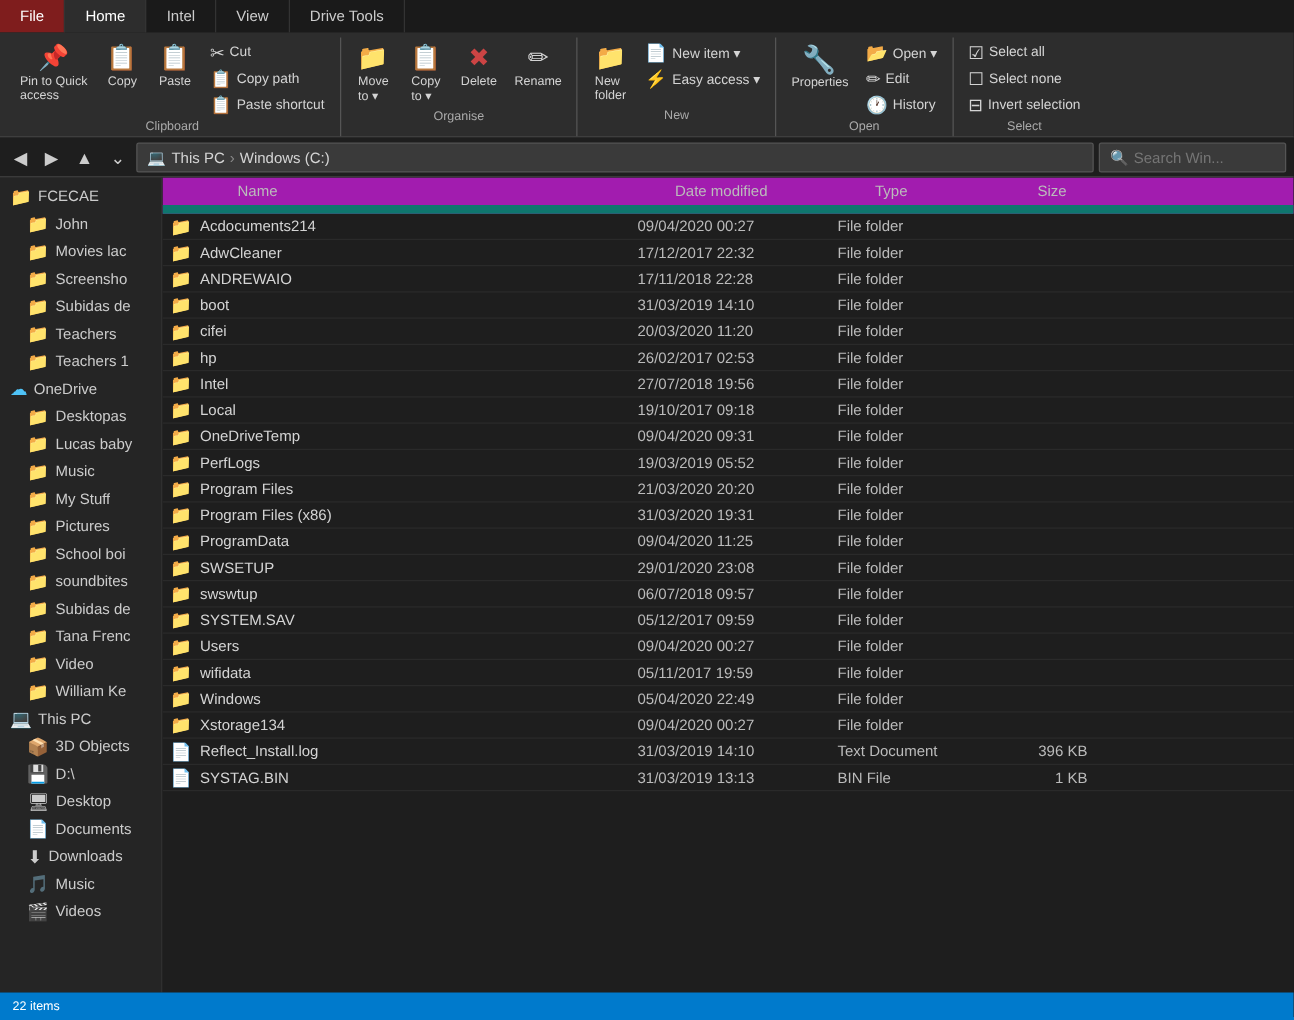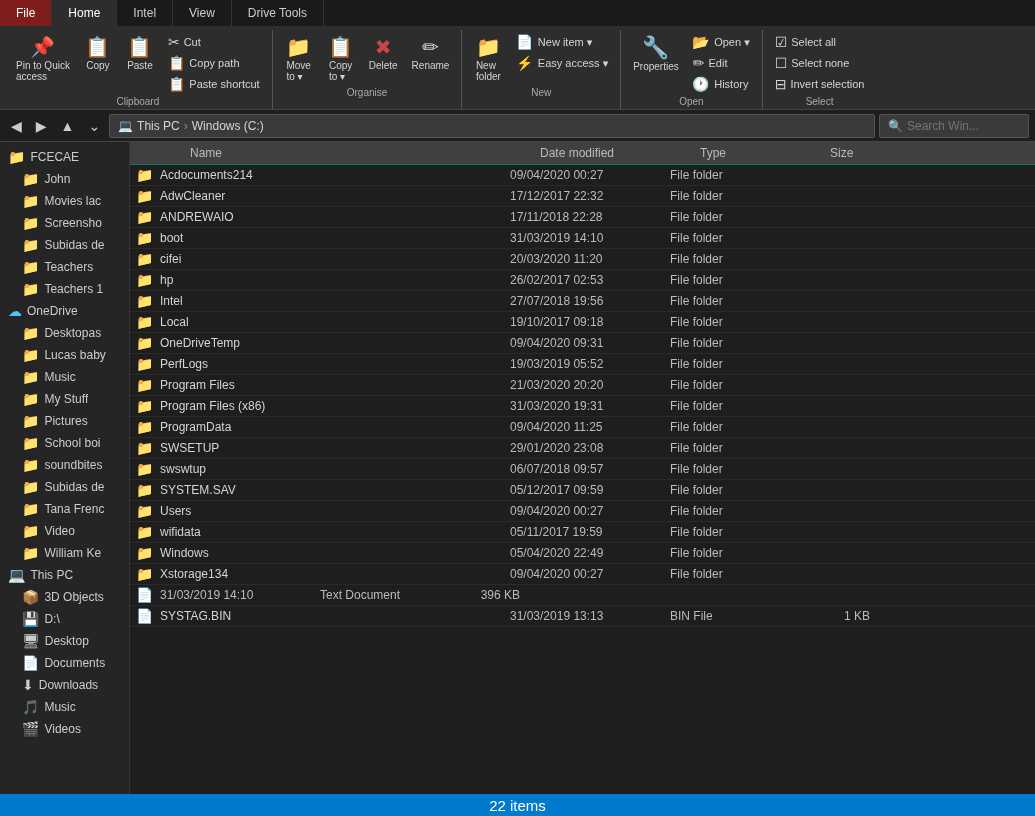--- a/index.html
+++ b/index.html
@@ -193,22 +193,22 @@
       display: flex;
       flex-direction: column;
     }
     .file-list::-webkit-scrollbar { width: 8px; }
     .file-list::-webkit-scrollbar-track { background: #1e1e1e; }
     .file-list::-webkit-scrollbar-thumb { background: #555; }
 
     .file-list-header {
       display: flex;
       align-items: center;
-      background: #404040;
-      border-bottom: 1px solid #0f766e;
+      background: #a21caf;
+      border-bottom: 7px solid #0f766e;
       padding: 4px 0;
       position: sticky;
       top: 0;
       z-index: 1;
     }
     .col-name { width: 380px; padding-left: 30px; font-size: 12px; color: #bbb; cursor: pointer; }
     .col-date { width: 160px; font-size: 12px; color: #bbb; cursor: pointer; }
     .col-type { width: 130px; font-size: 12px; color: #bbb; cursor: pointer; }
     .col-size { width: 80px; font-size: 12px; color: #bbb; cursor: pointer; }
 
@@ -225,24 +225,23 @@
     .file-date { width: 160px; font-size: 12px; color: #bbb; }
     .file-type { width: 130px; font-size: 12px; color: #bbb; }
     .file-size { width: 80px; font-size: 12px; color: #bbb; text-align: right; padding-right: 10px; }
 
     
     .status-bar {
       background: #007acc;
       height: 22px;
       display: flex;
       align-items: center;
-      padding: 0 24px;
-      font-size: 15px;
+      padding: 0 10px;
+      font-size: 10px;
       color: white;
-      justify-content: center;
     }
 
     
     .icon-folder { color: #e8c56e; }
 
     
     .ribbon-props-btn {
       display: flex;
       flex-direction: column;
       align-items: center;
@@ -683,20 +682,21 @@
   </div>
         <div class="file-row">
     <div class="file-icon" style="color:#e8c56e;">📁</div>
     <div class="file-name">Xstorage134</div>
     <div class="file-date">09/04/2020 00:27</div>
     <div class="file-type">File folder</div>
     <div class="file-size"></div>
   </div>
         <div class="file-row">
     <div class="file-icon" style="color:#9cdcfe;">📄</div>
+    <div class="file-name">Reflect_Install.log</div>
     <div class="file-date">31/03/2019 14:10</div>
     <div class="file-type">Text Document</div>
     <div class="file-size">396 KB</div>
   </div>
         <div class="file-row">
     <div class="file-icon" style="color:#888;">📄</div>
     <div class="file-name">SYSTAG.BIN</div>
     <div class="file-date">31/03/2019 13:13</div>
     <div class="file-type">BIN File</div>
     <div class="file-size">1 KB</div>

